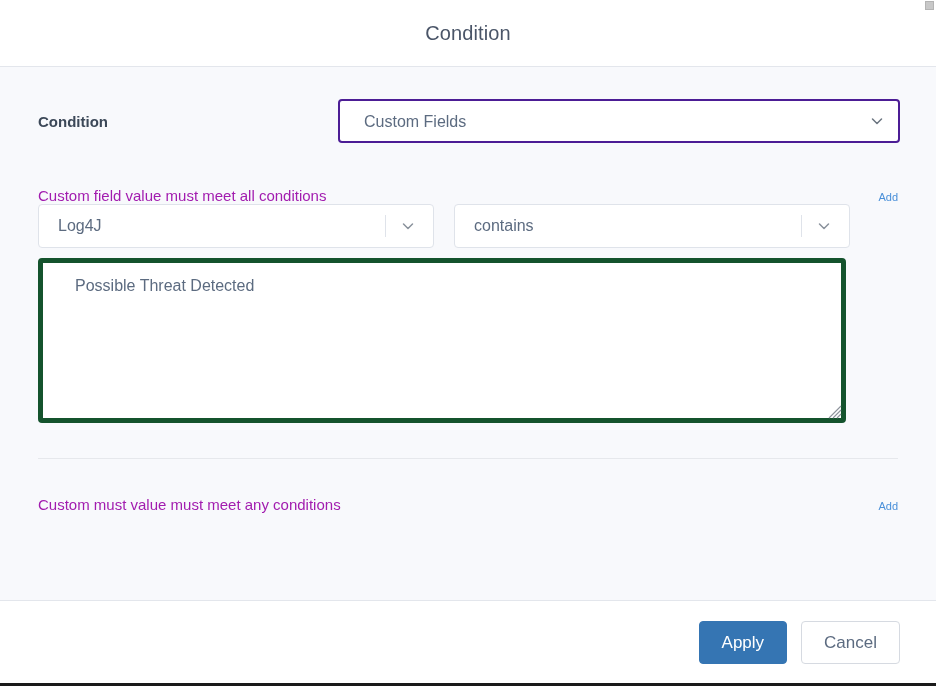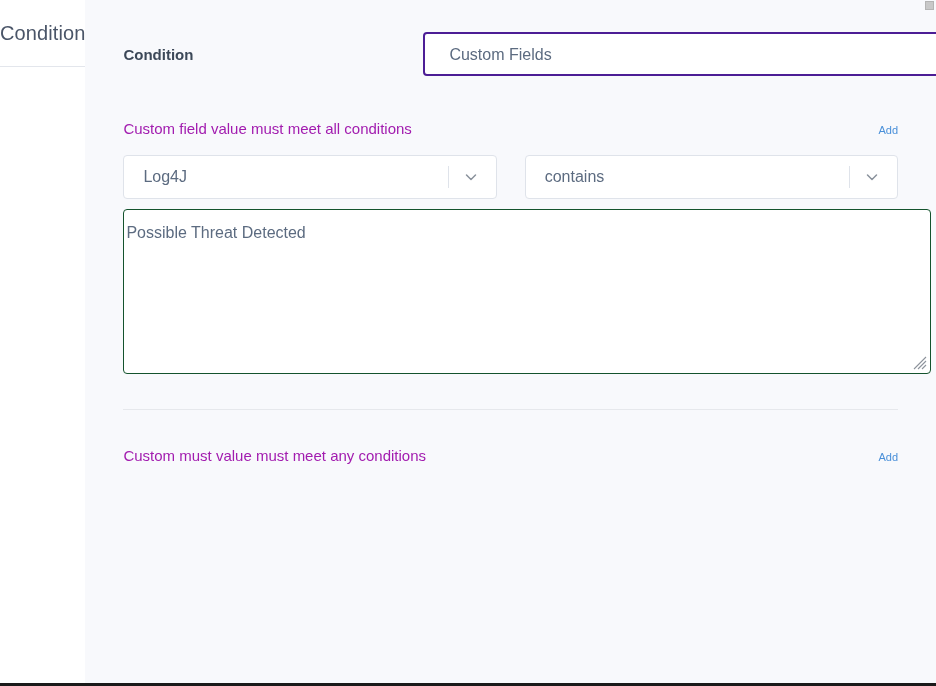--- a/index.html
+++ b/index.html
@@ -14,20 +14,21 @@
     font-family: "Liberation Sans", sans-serif;
     -webkit-font-smoothing: antialiased;
   }
 
   .modal {
     position: relative;
     width: 936px;
     height: 686px;
     box-sizing: border-box;
     display: flex;
+    flex-direction: column;
     background: #ffffff;
     border-bottom: 3px solid #1a1a1a;
   }
 
   
   .modal-header {
     flex: 0 0 auto;
     height: 67px;
     background: #ffffff;
     border-bottom: 1px solid #e3e6ec;
@@ -124,22 +125,21 @@
     color: #4a90d9;
     cursor: pointer;
     text-decoration: none;
   }
 
   .row-all { margin-top: 44px; }
 
   
   .cond-row {
     display: flex;
-    gap: 28px;
-    margin-top: 18px;
+    gap: 20px;
   }
   .s2 {
     position: relative;
     width: 396px;
     height: 44px;
     box-sizing: border-box;
     background: #ffffff;
     border: 1px solid #dfe3ea;
     border-radius: 4px;
   }
@@ -170,23 +170,23 @@
     position: relative;
     margin-top: 10px;
     width: 808px;
     height: 165px;
   }
   .ta {
     width: 808px;
     height: 165px;
     box-sizing: border-box;
     background: #ffffff;
-    border: 1px solid #14532d;
+    border: 5px solid #14532d;
     border-radius: 4px;
-    padding: 13px 2px;
+    padding: 13px 32px;
     font-family: "Liberation Sans", sans-serif;
     font-size: 16px;
     color: #5c6b80;
     line-height: 20px;
     resize: none;
     outline: none;
     overflow: hidden;
   }
   .ta-grip {
     position: absolute;
@@ -307,14 +307,18 @@
 
     <div class="divider"></div>
 
     <div class="section-row row-any">
       <div class="section-label">Custom must value must meet any conditions</div>
       <div class="add-link">Add</div>
     </div>
 
   </div>
 
+  <div class="modal-footer">
+    <button class="btn btn-primary">Apply</button>
+    <button class="btn btn-default">Cancel</button>
+  </div>
 
 </div>
 
 </body></html>

